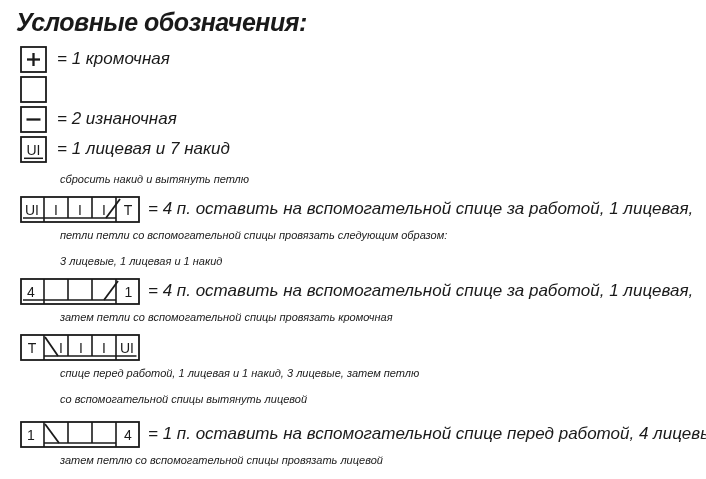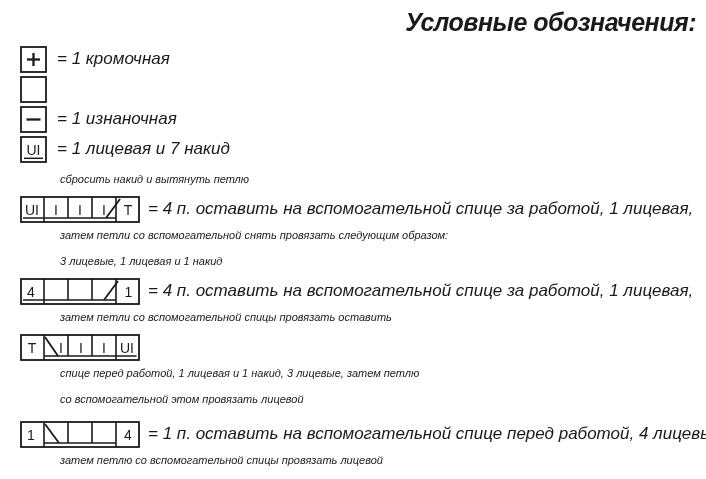--- a/index.html
+++ b/index.html
@@ -1,20 +1,20 @@
 <!DOCTYPE html>
 <html><head>
 <meta charset="utf-8">
 <style>
   html,body{margin:0;padding:0;background:#ffffff;}
   body{width:706px;height:479px;overflow:hidden;
        font-family:"Liberation Sans",sans-serif;color:#1a1a1a;}
   .page{padding:6px 10px 0 16px;}
   .title{font-size:25px;font-weight:bold;font-style:italic;
-         letter-spacing:-0.5px;margin:2px 0 9px 0;text-align:right;}
+         letter-spacing:-0.5px;margin:2px 0 9px 0;}
   .item{margin:4px;}
   .row{display:flex;align-items:center;height:26px;}
   .row.single .sym{margin-right:10px;}
   .row.strip .sym{margin-right:8px;}
   .desc{font-size:17px;font-style:italic;white-space:nowrap;}
   .cont{font-size:11px;font-style:italic;line-height:26px;
         margin-left:40px;white-space:nowrap;}
   .item-9{margin-top:9px;}
   svg.sym{display:block;flex:0 0 auto;}
   svg.sym .stroke{stroke:#1a1a1a;fill:none;}
@@ -46,21 +46,21 @@
       </svg>
     </div>
   </div>
 
   <div class="item">
     <div class="row single">
       <svg class="sym" width="27" height="27" viewBox="0 0 27 27" aria-label="—">
         <rect class="stroke" x="1" y="1" width="25" height="25" stroke-width="1.8"></rect>
         <line class="stroke" x1="6.5" y1="13.5" x2="20.5" y2="13.5" stroke-width="2.3"></line>
       </svg>
-      <div class="desc">= 1 изнаночная</div>
+      <div class="desc">= 2 изнаночная</div>
     </div>
   </div>
 
   <div class="item">
     <div class="row single">
       <svg class="sym" width="27" height="27" viewBox="0 0 27 27">
         <rect class="stroke" x="1" y="1" width="25" height="25" stroke-width="1.8"></rect>
         <text x="13.5" y="19" font-size="14.5">UI</text>
         <line class="stroke" x1="4" y1="22.3" x2="23" y2="22.3" stroke-width="1.5"></line>
       </svg>
@@ -83,21 +83,21 @@
         <line class="stroke" x1="3" y1="22" x2="96" y2="22" stroke-width="1.5"></line>
         <line class="stroke" x1="86" y1="22" x2="100" y2="3" stroke-width="1.8"></line>
         <text x="12" y="19">UI</text>
         <text x="36" y="19">I</text>
         <text x="60" y="19">I</text>
         <text x="84" y="19">I</text>
         <text x="108" y="19">T</text>
       </svg>
       <div class="desc">= 4 п. оставить на вспомогательной спице за работой, 1 лицевая,</div>
     </div>
-    <div class="cont">затем петли со вспомогательной снять провязать следующим образом:</div>
+    <div class="cont">петли петли со вспомогательной спицы провязать следующим образом:</div>
     <div class="cont">3 лицевые, 1 лицевая и 1 накид</div>
   </div>
 
   <div class="item">
     <div class="row strip">
       <svg class="sym" width="120" height="27" viewBox="0 0 120 27">
         <rect class="stroke" x="1" y="1" width="118" height="25" stroke-width="1.8"></rect>
         <line class="stroke" x1="24" y1="1" x2="24" y2="26" stroke-width="1.6"></line>
         <line class="stroke" x1="48" y1="1" x2="48" y2="22" stroke-width="1.6"></line>
         <line class="stroke" x1="72" y1="1" x2="72" y2="22" stroke-width="1.6"></line>
@@ -105,42 +105,42 @@
         <line class="stroke" x1="3" y1="22" x2="96" y2="22" stroke-width="1.5"></line>
         <line class="stroke" x1="84" y1="22" x2="98" y2="3" stroke-width="1.8"></line>
         <text x="11" y="19">4</text>
         <text x="36" y="19"></text>
         <text x="60" y="19"></text>
         <text x="84" y="19"></text>
         <text x="108.5" y="19">1</text>
       </svg>
       <div class="desc">= 4 п. оставить на вспомогательной спице за работой, 1 лицевая,</div>
     </div>
-    <div class="cont">затем петли со вспомогательной спицы провязать оставить</div>
+    <div class="cont">затем петли со вспомогательной спицы провязать кромочная</div>
   </div>
 
   <div class="item">
     <div class="row strip">
       <svg class="sym" width="120" height="27" viewBox="0 0 120 27">
         <rect class="stroke" x="1" y="1" width="118" height="25" stroke-width="1.8"></rect>
         <line class="stroke" x1="24" y1="1" x2="24" y2="26" stroke-width="1.6"></line>
         <line class="stroke" x1="48" y1="1" x2="48" y2="22" stroke-width="1.6"></line>
         <line class="stroke" x1="72" y1="1" x2="72" y2="22" stroke-width="1.6"></line>
         <line class="stroke" x1="96" y1="1" x2="96" y2="26" stroke-width="1.6"></line>
         <line class="stroke" x1="24" y1="22" x2="116.5" y2="22" stroke-width="1.5"></line>
         <line class="stroke" x1="25" y1="3" x2="38" y2="22" stroke-width="1.8"></line>
         <text x="12" y="19">T</text>
         <text x="41" y="19">I</text>
         <text x="61" y="19">I</text>
         <text x="84" y="19">I</text>
         <text x="107" y="19">UI</text>
       </svg>
     </div>
     <div class="cont">спице перед работой, 1 лицевая и 1 накид, 3 лицевые, затем петлю</div>
-    <div class="cont">со вспомогательной этом провязать лицевой</div>
+    <div class="cont">со вспомогательной спицы вытянуть лицевой</div>
   </div>
 
   <div class="item item-9">
     <div class="row strip">
       <svg class="sym" width="120" height="27" viewBox="0 0 120 27">
         <rect class="stroke" x="1" y="1" width="118" height="25" stroke-width="1.8"></rect>
         <line class="stroke" x1="24" y1="1" x2="24" y2="26" stroke-width="1.6"></line>
         <line class="stroke" x1="48" y1="1" x2="48" y2="22" stroke-width="1.6"></line>
         <line class="stroke" x1="72" y1="1" x2="72" y2="22" stroke-width="1.6"></line>
         <line class="stroke" x1="96" y1="1" x2="96" y2="26" stroke-width="1.6"></line>

